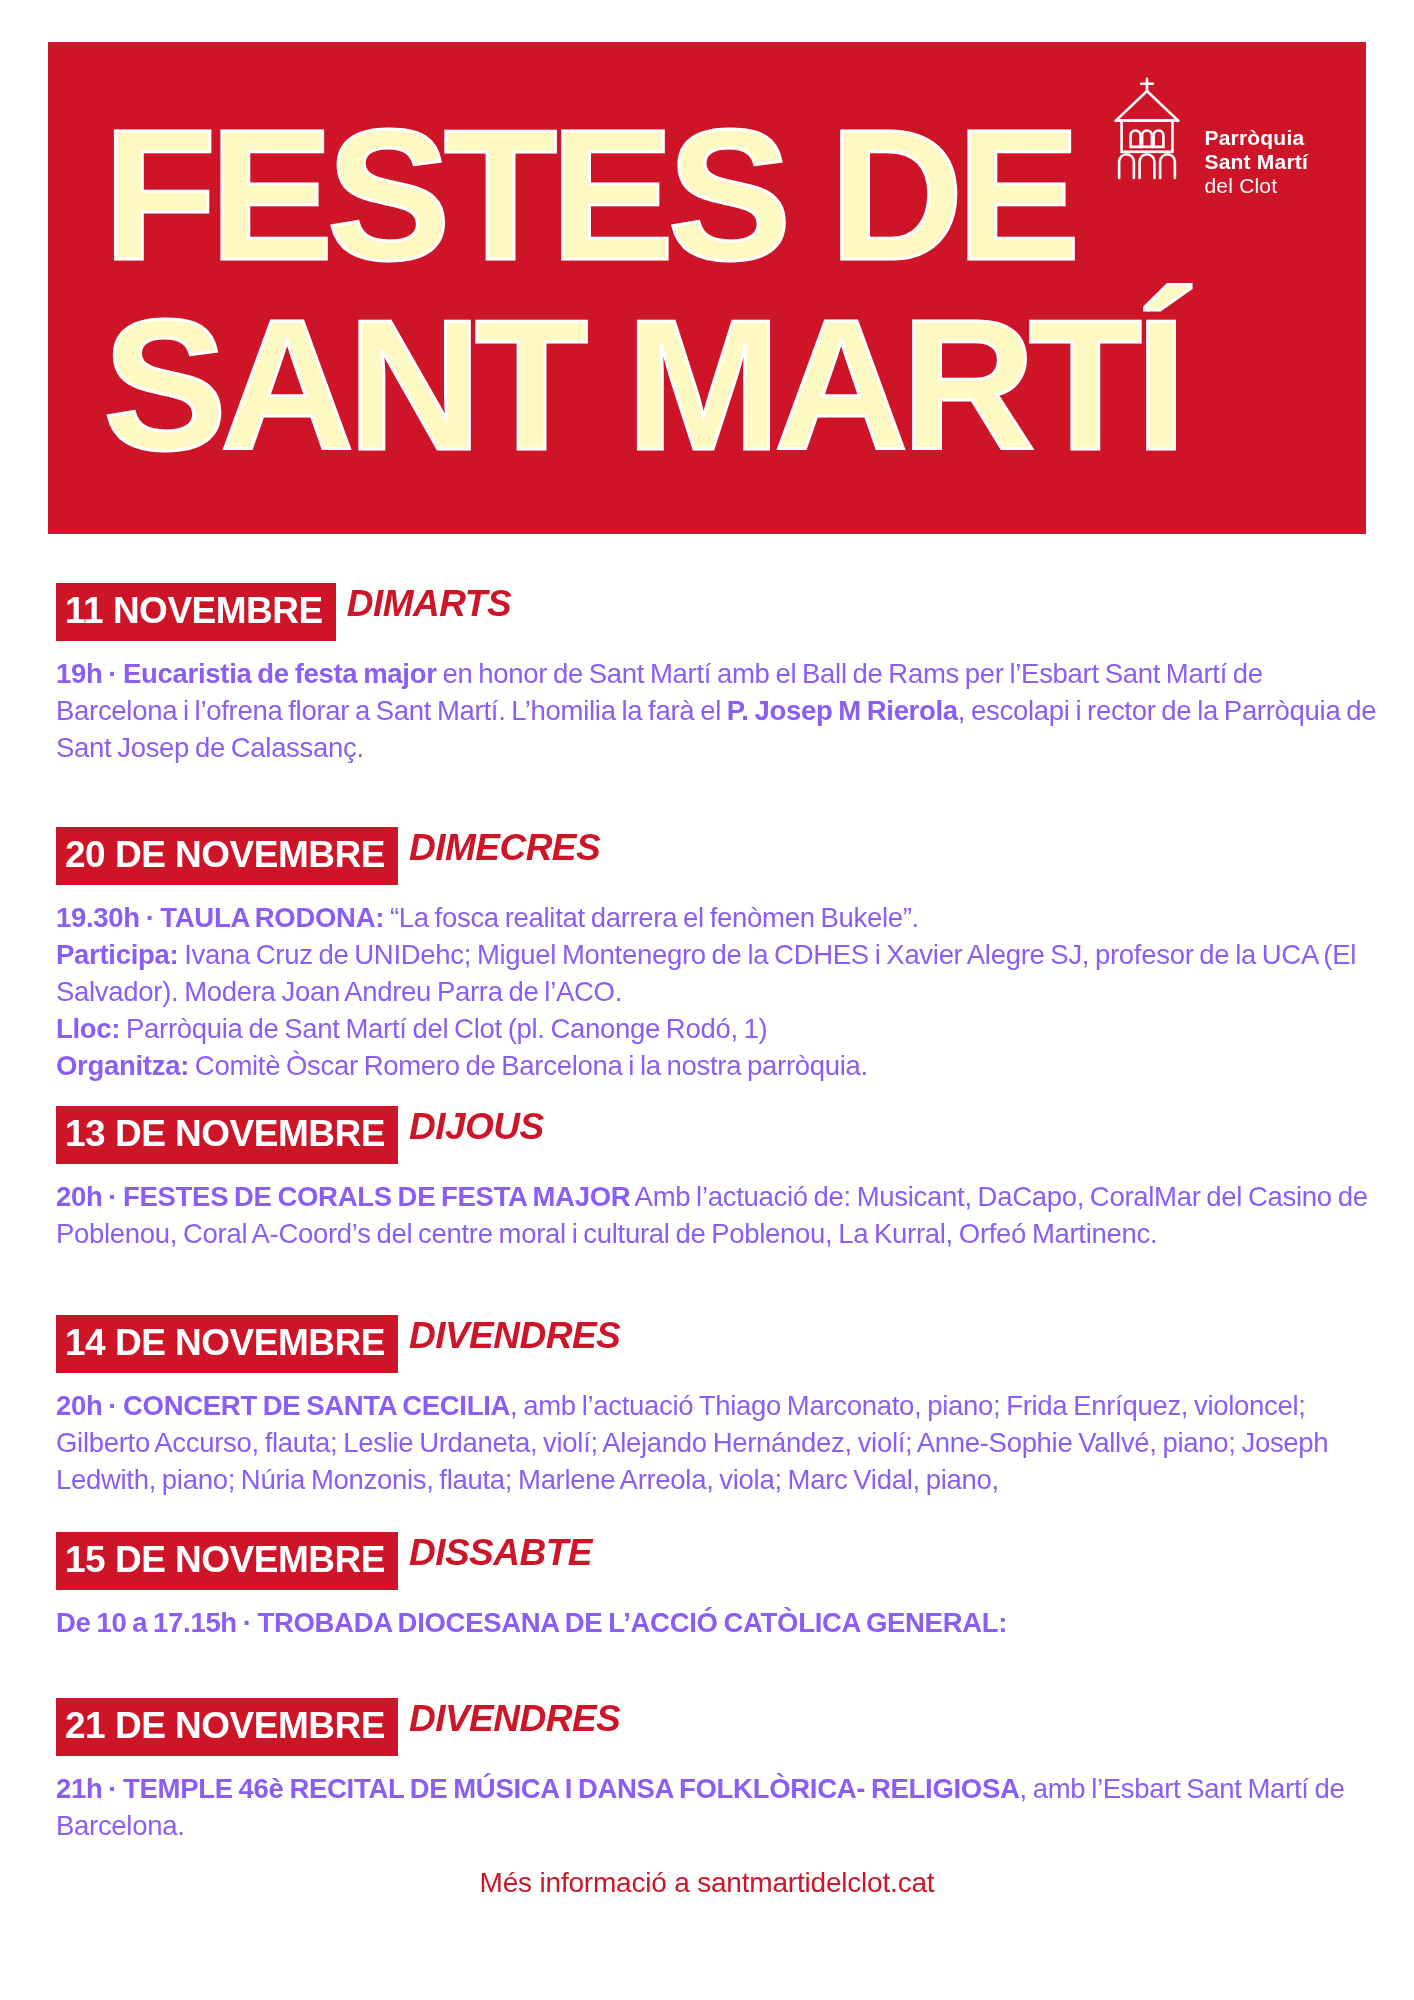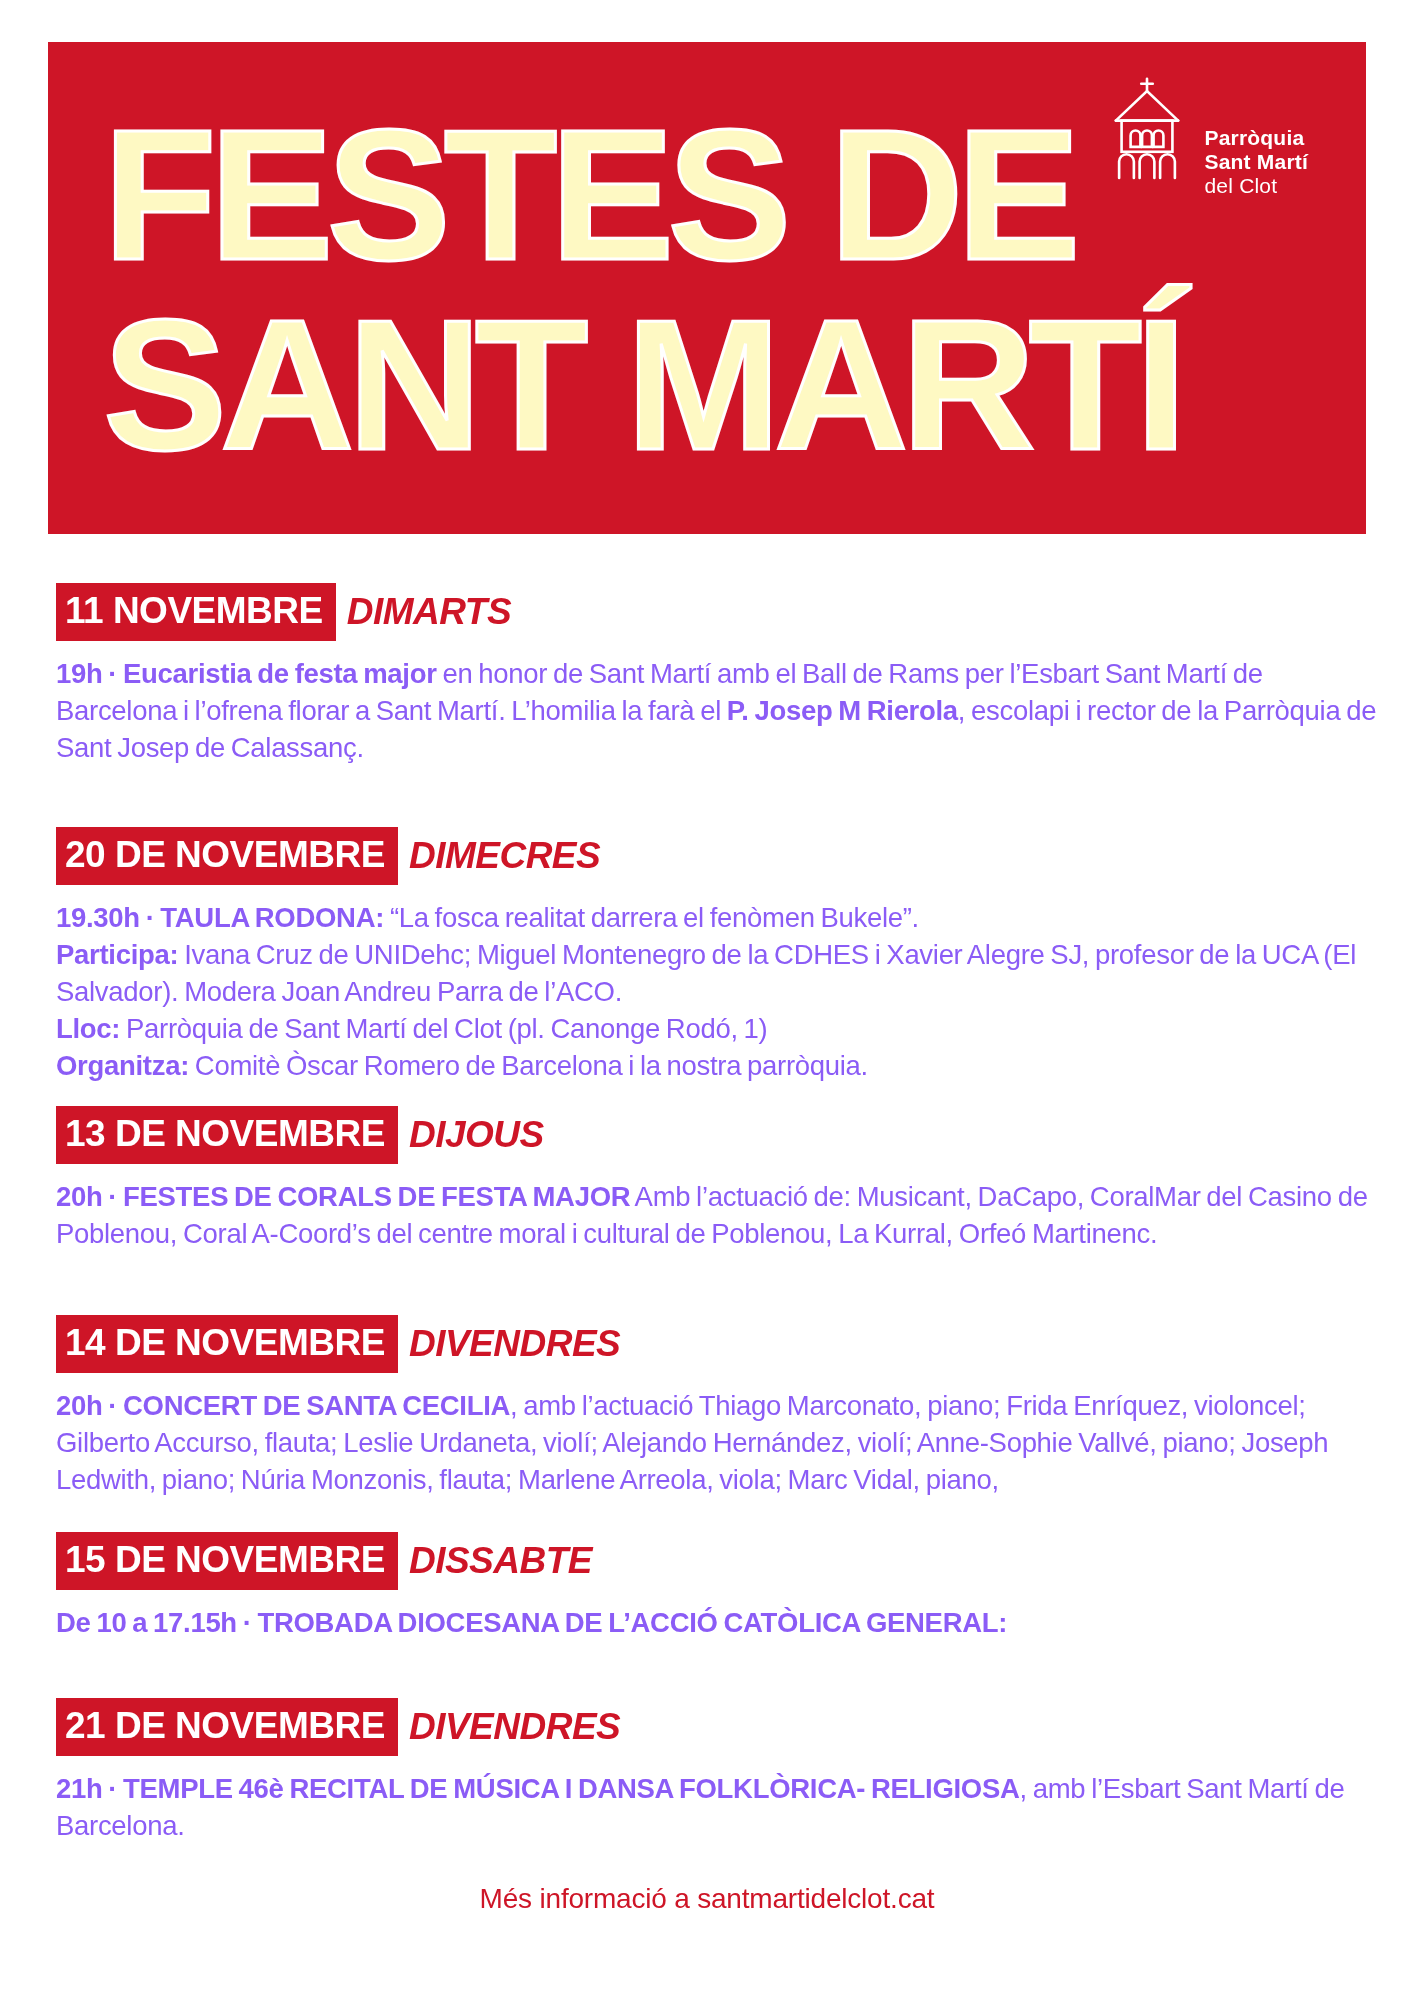--- a/index.html
+++ b/index.html
@@ -40,21 +40,21 @@
   
   .content { padding: 0 26px 0 56px; }
   .section { margin-top: 52px; }
   .section:nth-of-type(1) { margin-top: 49px; }
   .section:nth-of-type(2) { margin-top: 61px; }
   .section:nth-of-type(3) { margin-top: 22px; }
   .section:nth-of-type(4) { margin-top: 63px; }
   .section:nth-of-type(5) { margin-top: 34px; }
   .section:nth-of-type(6) { margin-top: 57px; }
 
-  .sec-heading { display: flex; align-items: center; margin-bottom: 14px; }
+  .sec-heading { display: flex; margin-bottom: 14px; }
   .date-badge {
     background: #ce1527; color: #ffffff;
     font-weight: bold; font-size: 37px;
     letter-spacing: -0.5px;
     padding: 7px 13px 9px 9px;
     white-space: nowrap;
   }
   .day-label {
     color: #ce1527; font-weight: bold; font-size: 37px;
     letter-spacing: -0.5px;
@@ -64,21 +64,21 @@
   }
   .body-par {
     margin: 0; font-size: 27.5px; line-height: 37px;
     letter-spacing: -0.3px; word-spacing: -1.5px;
     color: #8b5cf6; max-width: 1332px;
   }
   .b { font-weight: bold; }
 
   
   .footer {
-    margin-top: 39px; text-align: center;
+    margin-top: 23px; text-align: center;
     color: #ce1527; font-size: 28px; letter-spacing: -0.2px;
   }
 </style>
 </head>
 <body>
 
 <div class="page">
 
   <div class="banner">
     <div class="banner-title">

